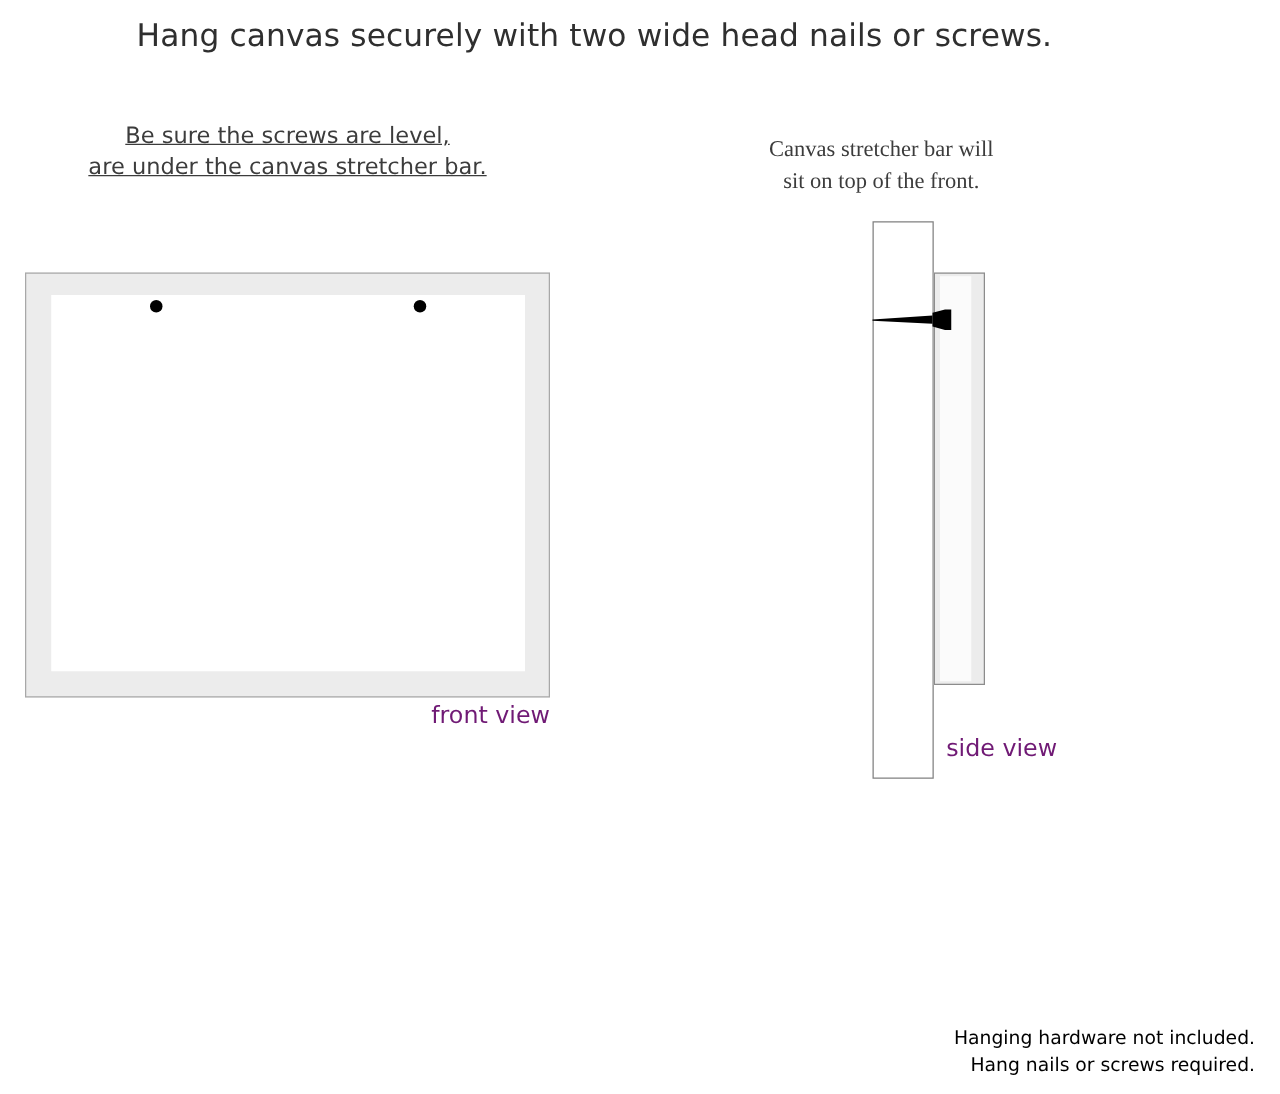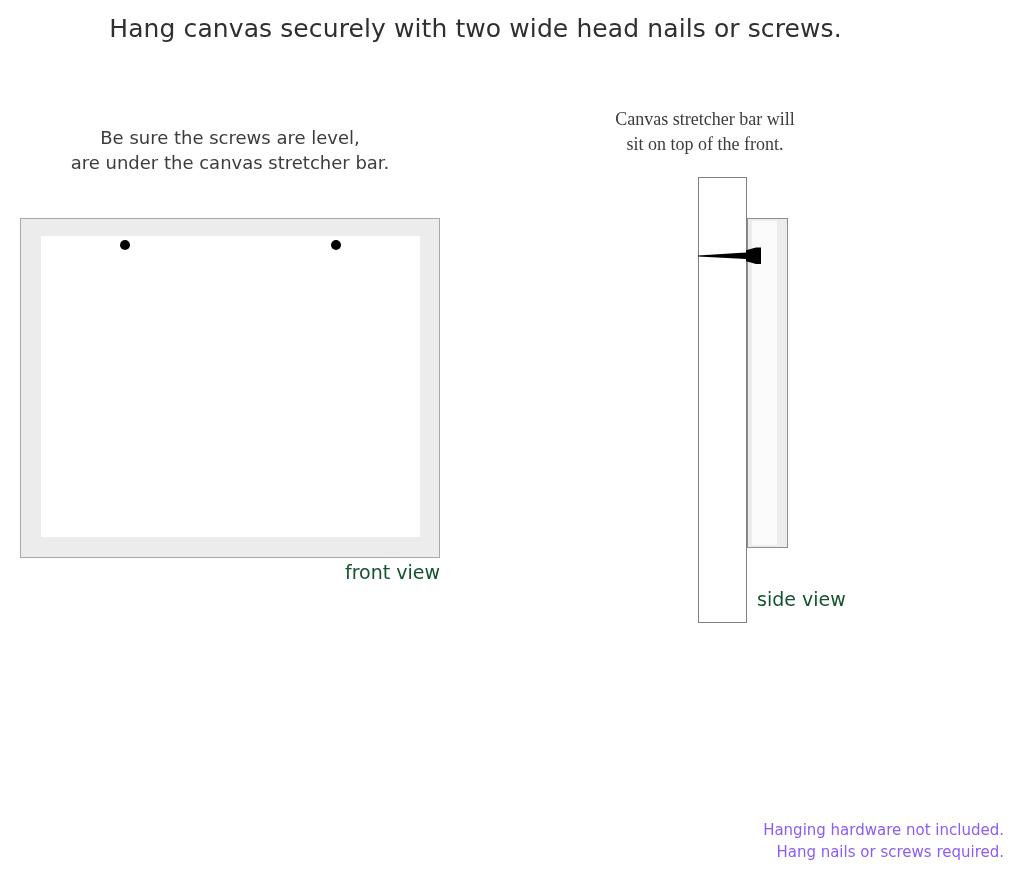--- a/index.html
+++ b/index.html
@@ -38,23 +38,24 @@
 
   
   .caption {
     position: absolute;
     font-size: 18px;
     line-height: 25px;
     text-align: center;
     color: #3c3c3c;
   }
   .caption-left {
-    top: 125px;
+    top: 96px;
     left: 20px;
     width: 420px;
+    text-decoration: underline;
   }
   .caption-right {
     top: 107px;
     left: 570px;
     width: 270px;
     font-family: Liberation Serif, serif;
   }
   .caption div { white-space: nowrap; }
 
   
@@ -132,35 +133,35 @@
     top: 68px;
     width: 65px;
     height: 22px;
     overflow: visible;
   }
 
   
   .view-label {
     position: absolute;
     font-size: 19px;
-    color: #14532d;
+    color: #701a75;
     white-space: nowrap;
   }
   .label-front { top: 561px; left: 240px; width: 200px; text-align: right; }
   .label-side  { top: 588px; left: 757px; text-align: left; }
 
   
   .disclaimer {
     position: absolute;
     right: 20px;
     bottom: 12px;
     text-align: right;
     font-size: 15px;
     line-height: 22px;
-    color: #8b5cf6;
+    color: #000000;
   }
   .disclaimer div { white-space: nowrap; }
 </style>
 </head>
 <body>
 
 <div class="canvas-root">
 
   <div class="headline">Hang canvas securely with two wide head nails or screws.</div>
 

